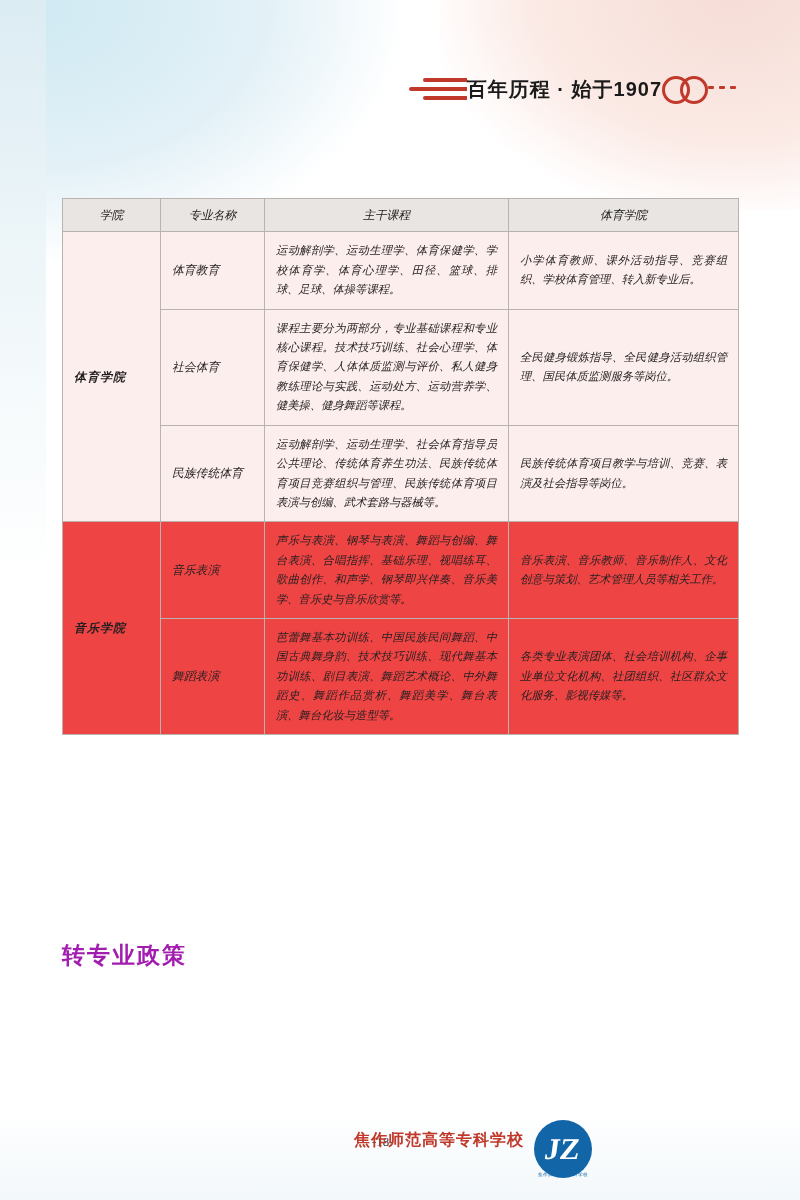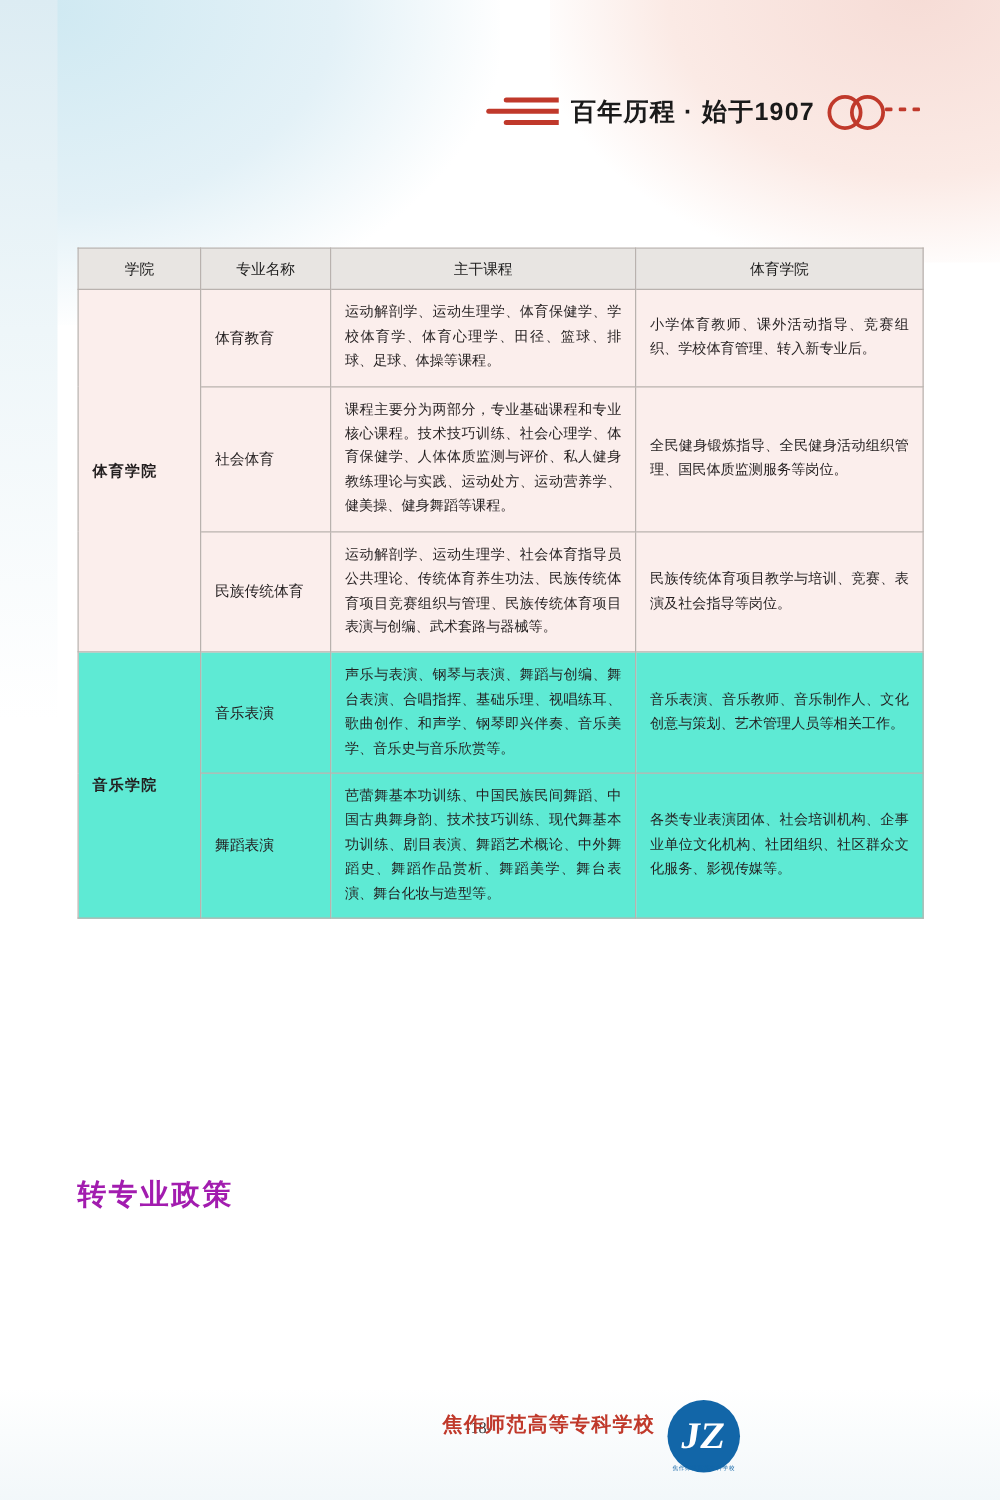--- a/index.html
+++ b/index.html
@@ -61,21 +61,21 @@
     height: 1200px;
   }
 
   
   .header {
     position: absolute;
     top: 72px;
     right: 58px;
     display: flex;
     align-items: center;
-    gap: 10px;
+    gap: 0;
   }
   .header-deco-left {
     width: 62px;
     height: 34px;
     position: relative;
   }
   .header-deco-left span {
     display: block;
     position: absolute;
     left: 0;
@@ -122,20 +122,21 @@
     background: #c0392b;
     border-radius: 1px;
   }
 
   
   .table-wrap {
     position: absolute;
     left: 62px;
     top: 198px;
     width: 596px;
+    font-style: italic;
   }
   table.major-table {
     border-collapse: collapse;
     width: 676px;
     table-layout: fixed;
     font-size: 11.3px;
     line-height: 1.72;
   }
   table.major-table th,
   table.major-table td {
@@ -159,21 +160,21 @@
   }
   td.major {
     text-align: left;
     font-size: 11.8px;
   }
   td.courses, td.career {
     text-align: justify;
     text-justify: inter-ideograph;
   }
   .grp-sports td { background: #fbeeec; }
-  .grp-music td { background: #5eead4; }
+  .grp-music td { background: #ef4444; }
 
   .col-college { width: 98px; }
   .col-major   { width: 104px; }
   .col-courses { width: 244px; }
   .col-career  { width: 230px; }
 
   
   .section-title {
     position: absolute;
     left: 62px;

